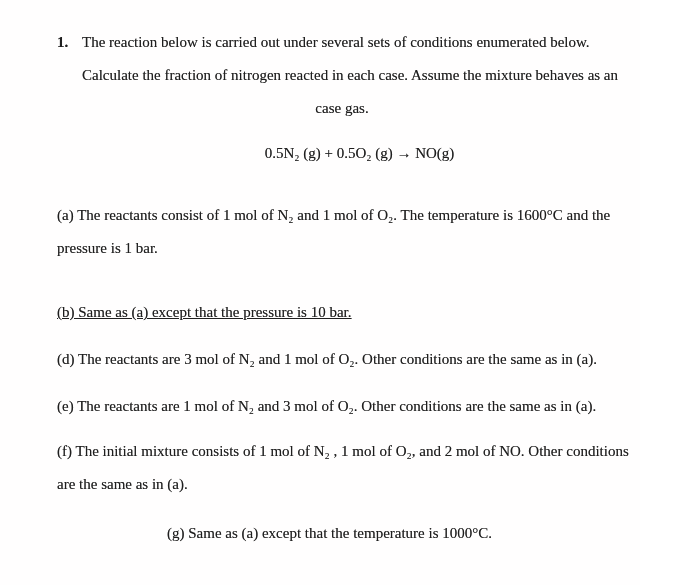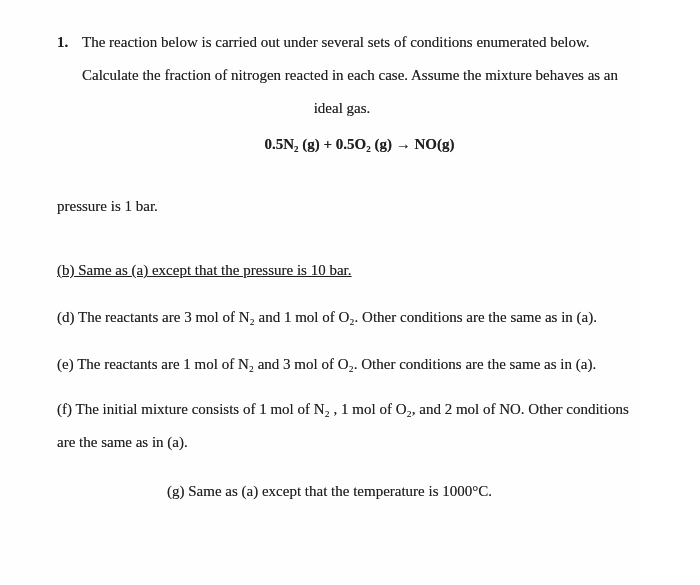--- a/index.html
+++ b/index.html
@@ -33,51 +33,51 @@
     text-align: center;
   }
   .problem-number {
     display: inline-block;
     width: 25px;
     font-weight: bold;
   }
   .equation {
     line-height: 33px;
     height: 33px;
-    margin-top: 3px;
+    margin-top: 12px;
     text-align: center;
     transform: translateX(30px);
     white-space: nowrap;
-    font-weight: bold;
   }
   .part { margin: 0; }
   .part-a { margin-top: 29px; }
   .part-b { margin-top: 31px; text-decoration: underline; }
   .part-c { margin-top: 12px; }
   .part-d { margin-top: 14px; }
   .part-e { margin-top: 14px; }
   .part-f { margin-top: 12px; }
   .part-g { margin-top: 16px; text-align: center; }
 </style>
 </head>
 <body>
 
 <div class="page">
 
   <div class="intro">
     <div class="line">
       <span class="problem-number">1.</span><span>The reaction below is carried out under several sets of conditions enumerated below.</span>
     </div>
     <div class="line hang-indent">Calculate the fraction of nitrogen reacted in each case. Assume the mixture behaves as an</div>
-    <div class="line hang-indent">ideal gas.</div>
+    <div class="line hang-indent">case gas.</div>
   </div>
 
   <div class="equation">0.5N₂ (g) + 0.5O₂ (g) → NO(g)</div>
 
   <div class="part part-a">
+    <div class="line">(a) The reactants consist of 1 mol of N₂ and 1 mol of O₂. The temperature is 1600°C and the</div>
     <div class="line">pressure is 1 bar.</div>
   </div>
 
   <div class="part part-b">
     <div class="line">(b) Same as (a) except that the pressure is 10 bar.</div>
   </div>
 
 
   <div class="part part-d">
     <div class="line">(d) The reactants are 3 mol of N₂ and 1 mol of O₂. Other conditions are the same as in (a).</div>

